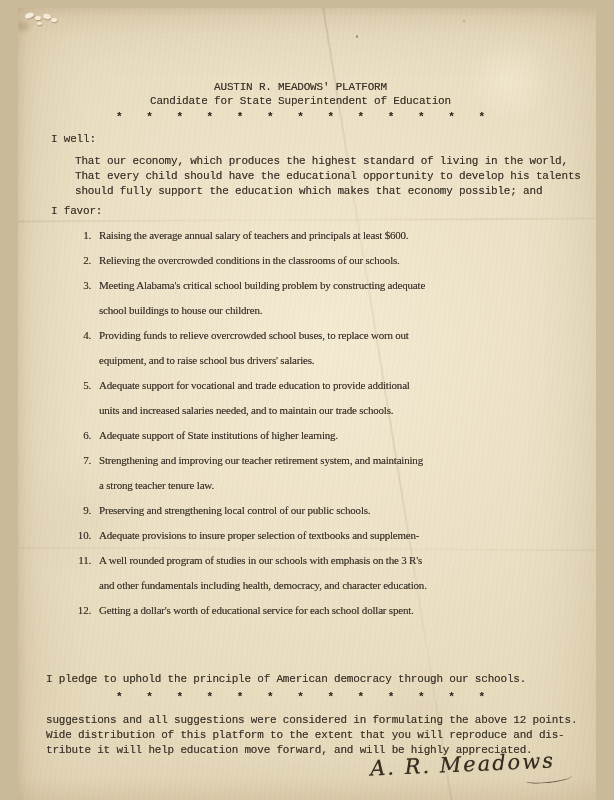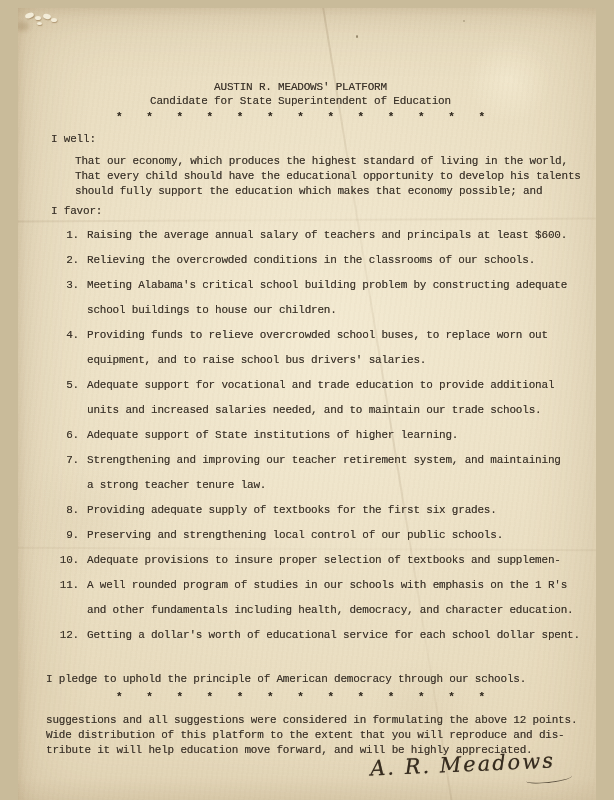--- a/index.html
+++ b/index.html
@@ -24,21 +24,21 @@
     letter-spacing:-0.2px;
     color:#3b332a;
     text-shadow:0 0 0.6px rgba(59,51,42,0.55);
   }
   .abs { position:absolute; }
   .centerblock { left:0; width:565px; text-align:center; line-height:14px; }
   .stars { font-weight:bold; word-spacing:17px; letter-spacing:0; color:#352e24; }
   .label { line-height:14px; }
   .para { line-height:15px; }
   .hold-para { left:57px; top:146px;font-family:Liberation Mono, monospace; }
-  .favor-list { left:21px; top:215px; line-height:25px; }
+  .favor-list { left:33px; top:215px; line-height:25px;font-family:Liberation Serif, serif; }
   .fline { height:25px; white-space:nowrap; }
   .num { display:inline-block; width:40px; text-align:right; }
   .ftext { display:inline-block; margin-left:8px; }
   .cont { padding-left:48px; }
   .closing-para { left:28px; top:705px; }
   .closing-para .indent { padding-left:21px; }
   .signature {
     left:352px; top:744px; width:210px;
     font-family:"DejaVu Serif","Liberation Serif",serif;
     font-style:italic; font-size:21px; letter-spacing:2px;
@@ -131,24 +131,23 @@
     <div class="fline"><span class="num">2.</span><span class="ftext">Relieving the overcrowded conditions in the classrooms of our schools.</span></div>
     <div class="fline"><span class="num">3.</span><span class="ftext">Meeting Alabama's critical school building problem by constructing adequate</span></div>
     <div class="fline cont">school buildings to house our children.</div>
     <div class="fline"><span class="num">4.</span><span class="ftext">Providing funds to relieve overcrowded school buses, to replace worn out</span></div>
     <div class="fline cont">equipment, and to raise school bus drivers' salaries.</div>
     <div class="fline"><span class="num">5.</span><span class="ftext">Adequate support for vocational and trade education to provide additional</span></div>
     <div class="fline cont">units and increased salaries needed, and to maintain our trade schools.</div>
     <div class="fline"><span class="num">6.</span><span class="ftext">Adequate support of State institutions of higher learning.</span></div>
     <div class="fline"><span class="num">7.</span><span class="ftext">Strengthening and improving our teacher retirement system, and maintaining</span></div>
     <div class="fline cont">a strong teacher tenure law.</div>
-    <div class="fline"><span class="num">8.</span><span class="ftext">Providing adequate supply of textbooks for the first six grades.</span></div>
     <div class="fline"><span class="num">9.</span><span class="ftext">Preserving and strengthening local control of our public schools.</span></div>
     <div class="fline"><span class="num">10.</span><span class="ftext">Adequate provisions to insure proper selection of textbooks and supplemen-</span></div>
-    <div class="fline"><span class="num">11.</span><span class="ftext">A well rounded program of studies in our schools with emphasis on the 1 R's</span></div>
+    <div class="fline"><span class="num">11.</span><span class="ftext">A well rounded program of studies in our schools with emphasis on the 3 R's</span></div>
     <div class="fline cont">and other fundamentals including health, democracy, and character education.</div>
     <div class="fline"><span class="num">12.</span><span class="ftext">Getting a dollar's worth of educational service for each school dollar spent.</span></div>
   </div>
 
   <div class="abs label" style="left:28px; top:664px">I pledge to uphold the principle of American democracy through our schools.</div>
   <div class="abs centerblock stars" style="top:682px">* * * * * * * * * * * * *</div>
 
   <div class="abs para closing-para">
     <div>suggestions and all suggestions were considered in formulating the above 12 points.</div>
     <div>Wide distribution of this platform to the extent that you will reproduce and dis-</div>

